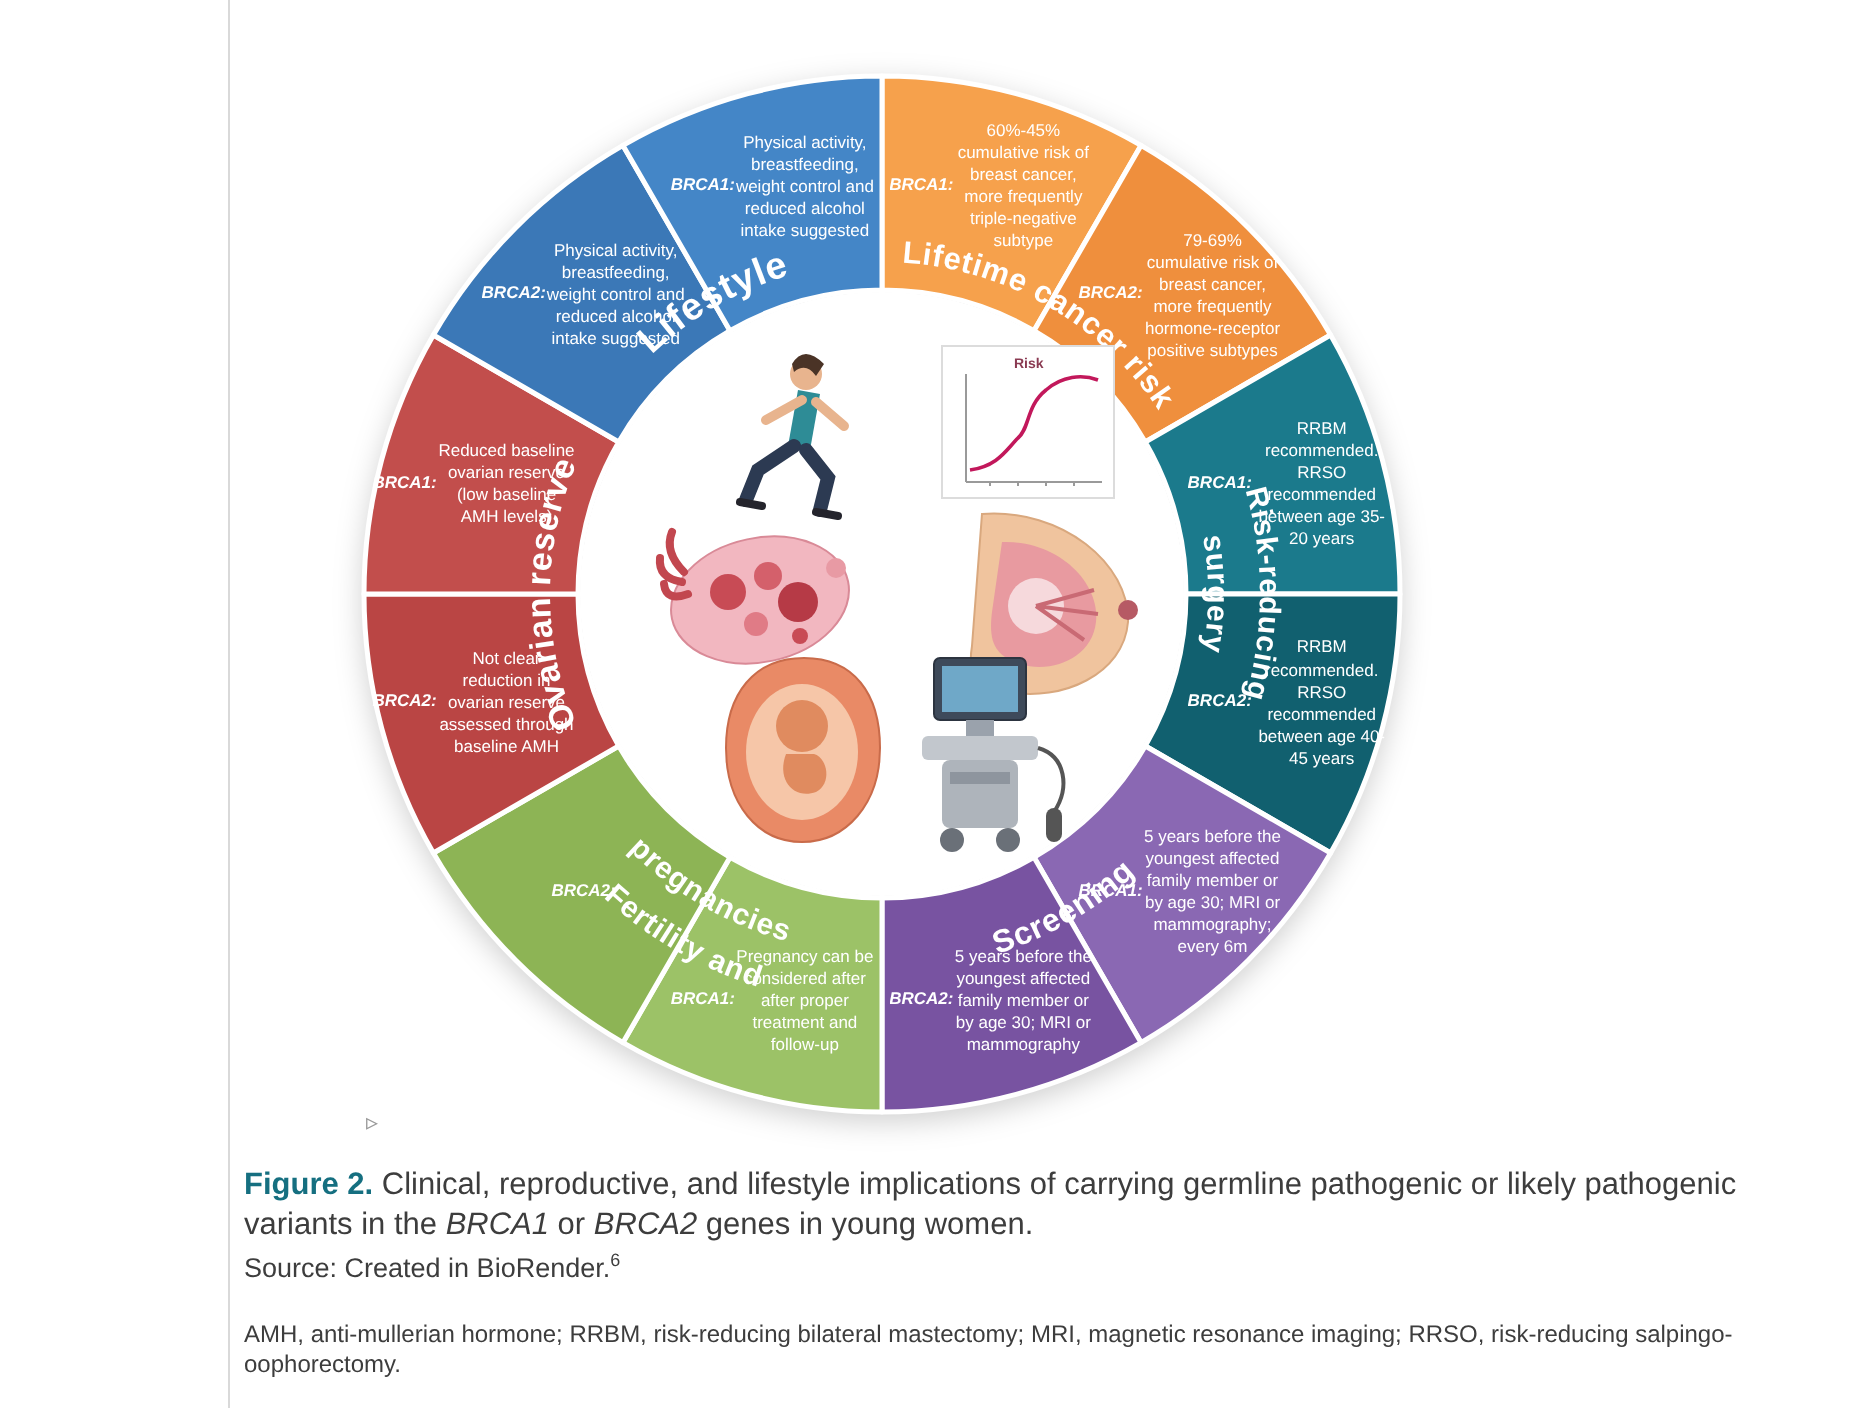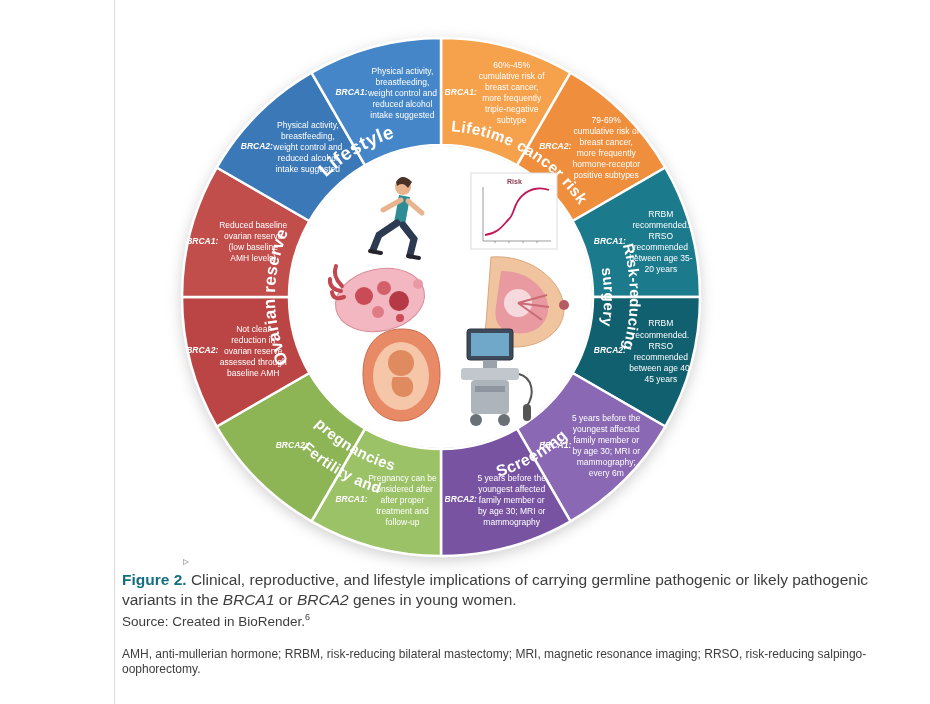--- a/index.html
+++ b/index.html
@@ -33,21 +33,21 @@
     fill: #ffffff; font-weight: 700;
     font-family: "Liberation Sans", sans-serif;
     letter-spacing: 0.4px;
   }
   .mini-chart-label { font-size: 7px; fill: #8a3a52; font-weight: 700; }
   .cursor-artifact {
     position: absolute; left: 183px; top: 555px;
     color: #9a9a9a; font-size: 12px; line-height: 1;
   }
   .caption {
-    position: absolute; left: 122px; top: 570px; width: 794px;
+    position: absolute; left: 122px; top: 583px; width: 794px;
     color: #3d3d3d;
   }
   .cap-main { margin: 0; font-size: 15.5px; line-height: 1.27; }
   .fig-label { color: #156f80; font-weight: 700; }
   .cap-main i { font-style: italic; }
   .cap-source { margin: 3px 0 16px; font-size: 13.5px; line-height: 1.32; }
   .cap-source sup { font-size: 9px; }
   .cap-abbrev { margin: 1px 0 0; font-size: 12px; line-height: 1.32; }
 </style>
 </head>

